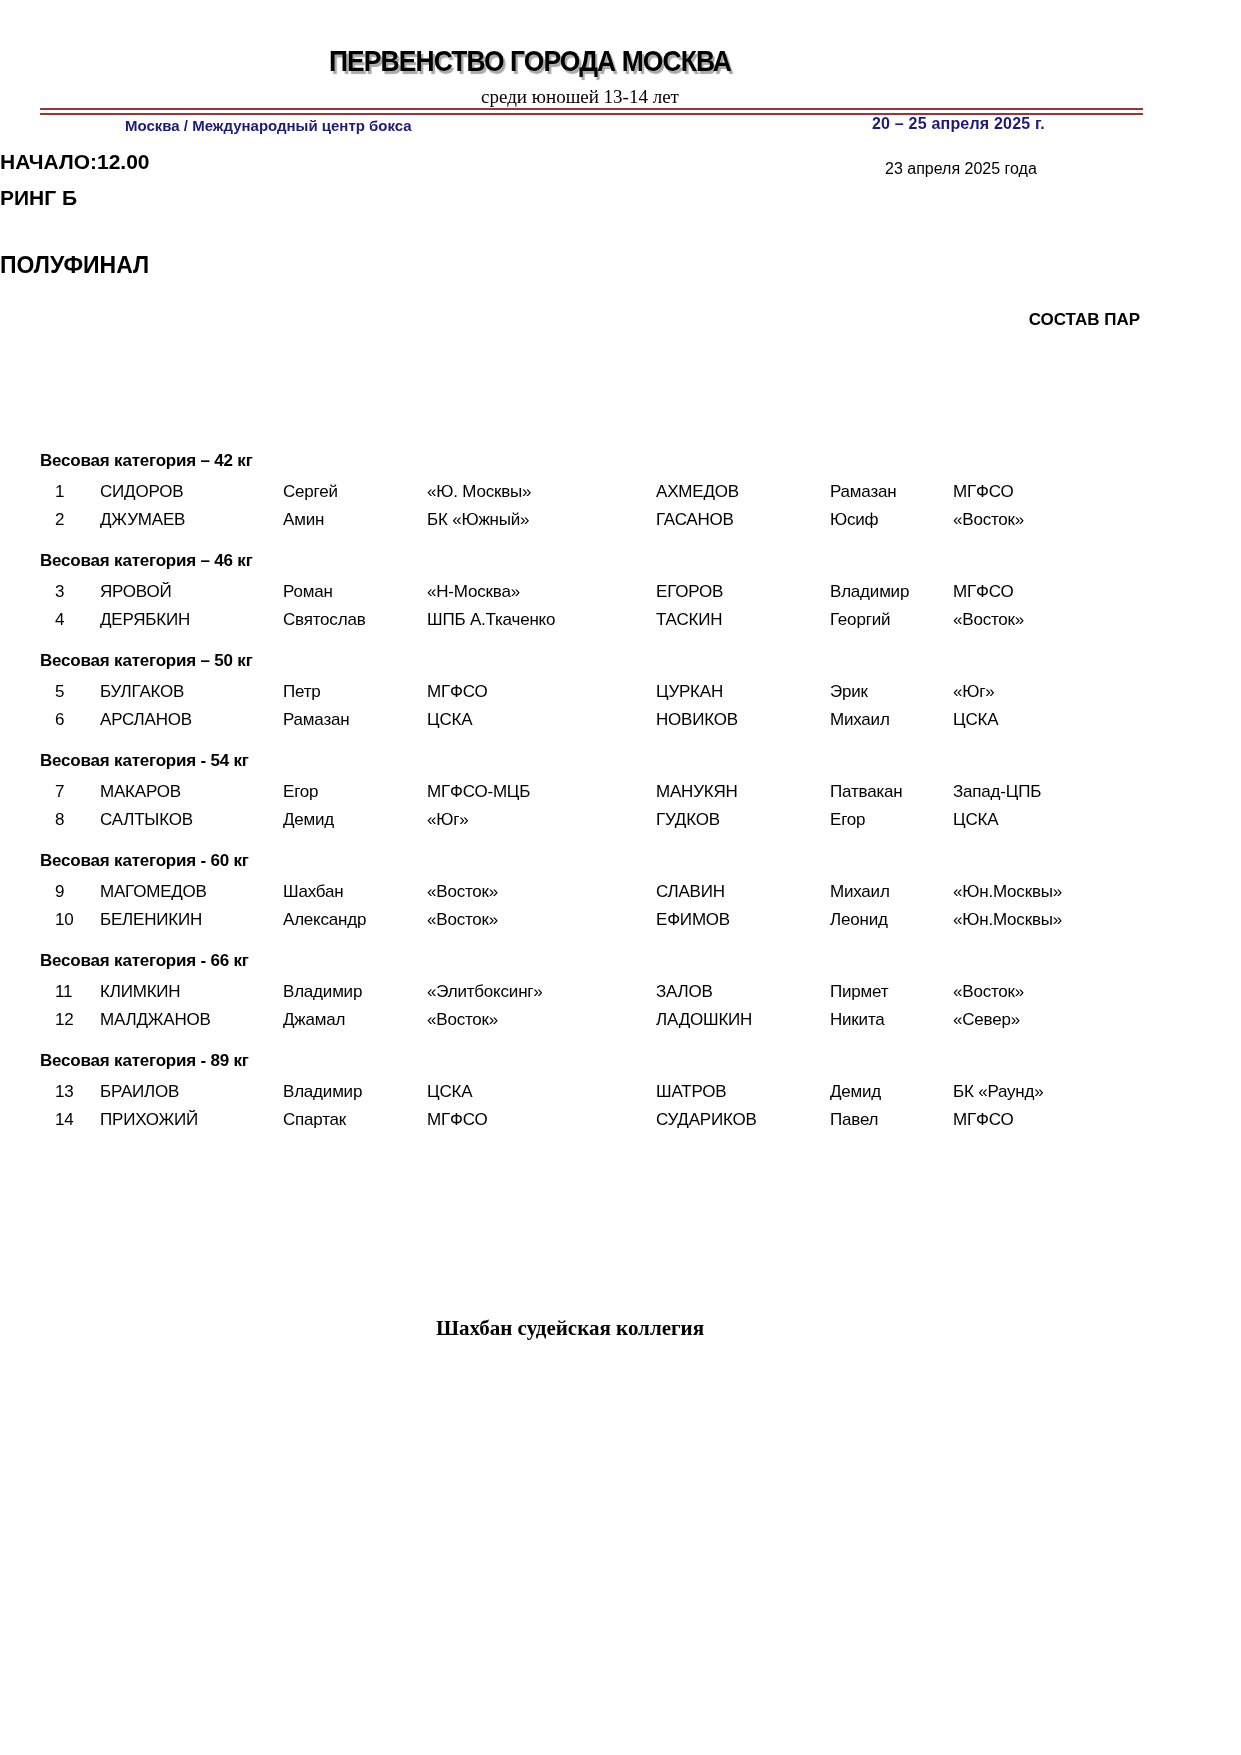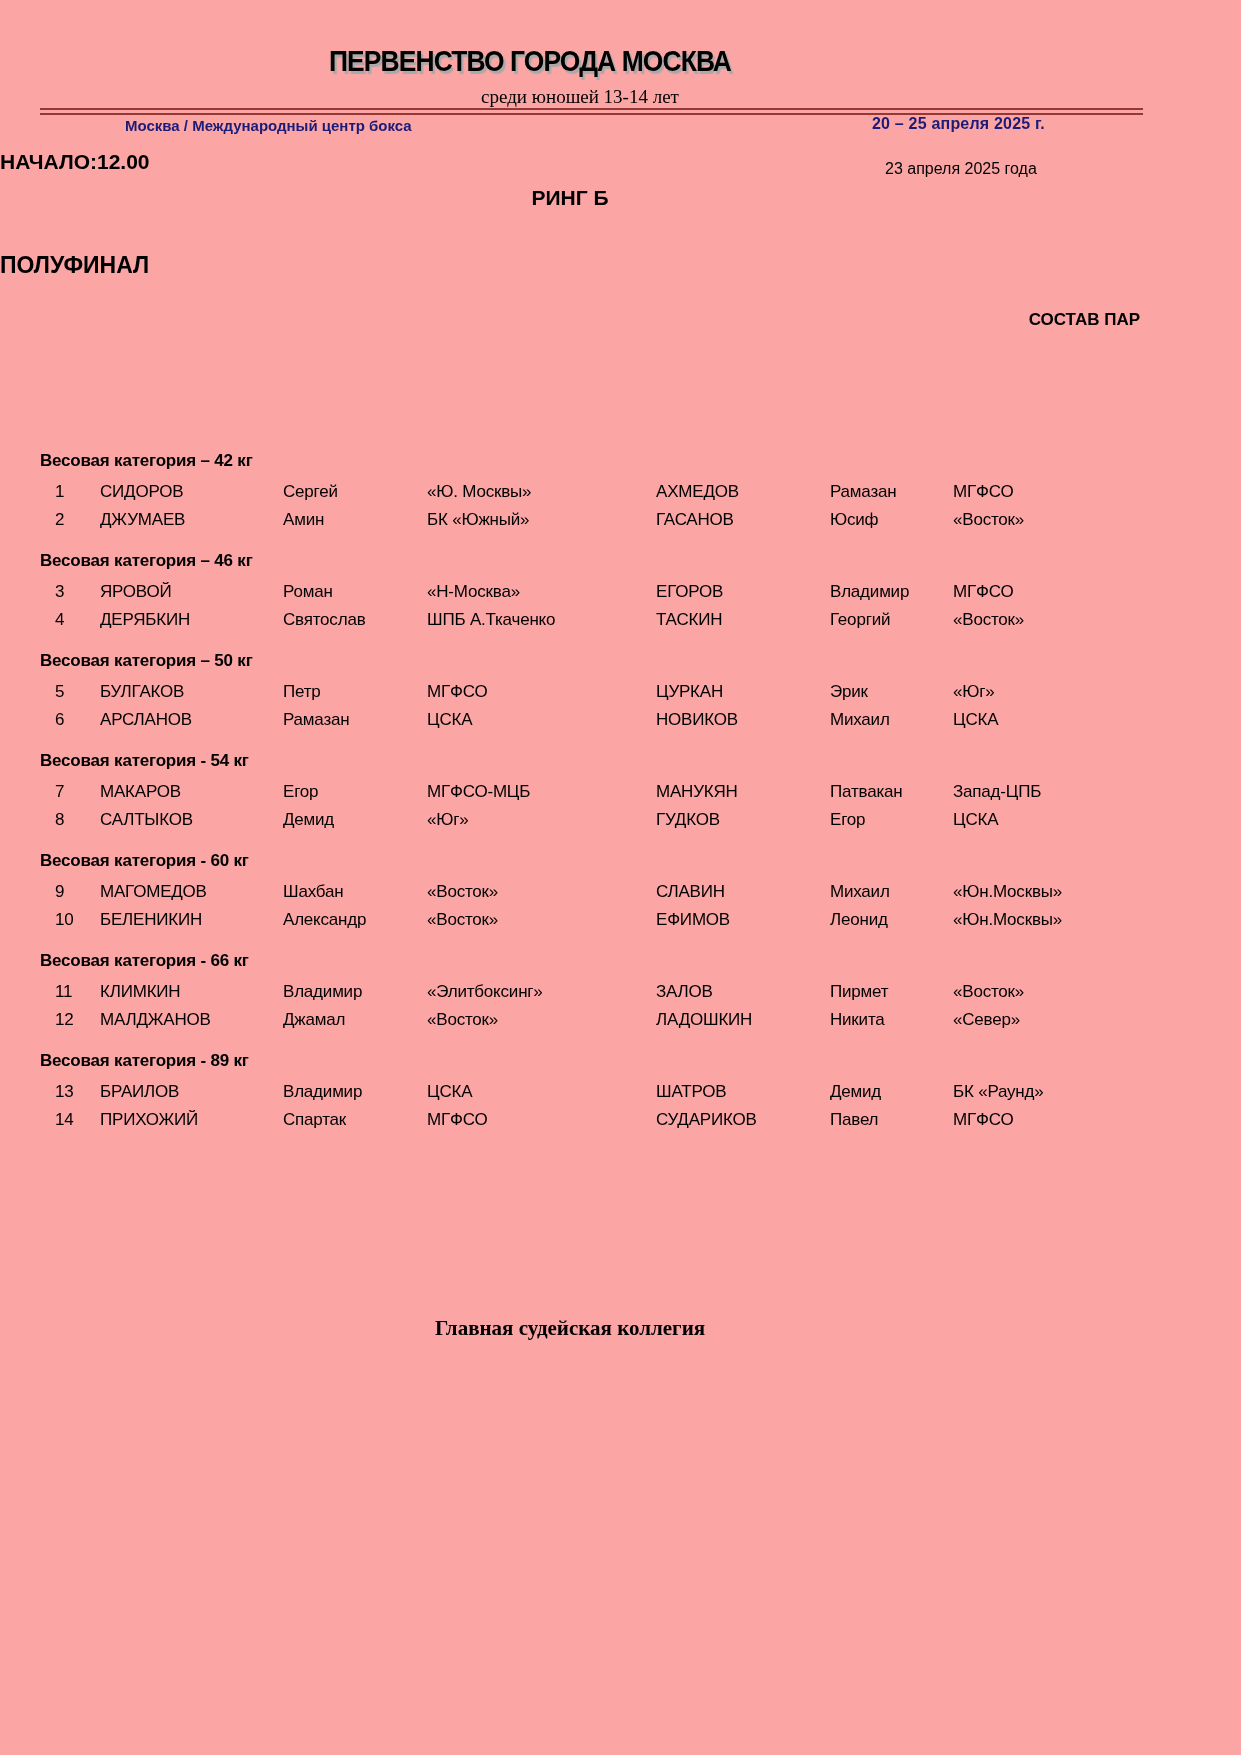--- a/index.html
+++ b/index.html
@@ -1,20 +1,20 @@
 <!DOCTYPE html>
 <html style="--accent: #953735; --hblue: #1c1c78;"><head>
 <meta charset="utf-8">
 <style>
   * { margin:0; padding:0; box-sizing:border-box; }
   html,body { background:#e8e8e8; }
   .page {
     position:relative;
     width:1241px; height:1755px;
-    background:#fca5a5;
+    background:#ffffff;
     font-family:"Liberation Sans", sans-serif;
     color:#000;
     overflow:hidden;
     margin:0 auto;
   }
   .doc-title {
     position:absolute; top:44px; left:0; width:1060px;
     text-align:center;
     font-size:30px; font-weight:700;
     letter-spacing:-1px;
@@ -53,21 +53,20 @@
     font-size:21px; font-weight:700;
     white-space:nowrap;
   }
   .session-date {
     position:absolute; top:160px; left:885px;
     font-size:16px;
     white-space:nowrap;
   }
   .ring-label {
     position:absolute; top:186px; left:0; width:1140px;
-    text-align:center;
     font-size:21px; font-weight:700;
     white-space:nowrap;
   }
   .stage-title {
     position:absolute; top:252px; left:0; width:1140px;
     text-align:left;
     font-size:23px; font-weight:700;
     white-space:nowrap;
   }
   .pairs-heading {
@@ -261,14 +260,14 @@
           <span>14</span>
           <span>ПРИХОЖИЙ</span>
           <span>Спартак</span>
           <span>МГФСО</span>
           <span>СУДАРИКОВ</span>
           <span>Павел</span>
           <span>МГФСО</span>
         </div>
       </div>
     </div>
-  <div class="judges-footer">Главная судейская коллегия</div>
+  <div class="judges-footer">Шахбан судейская коллегия</div>
 </div>
 
 </body></html>

